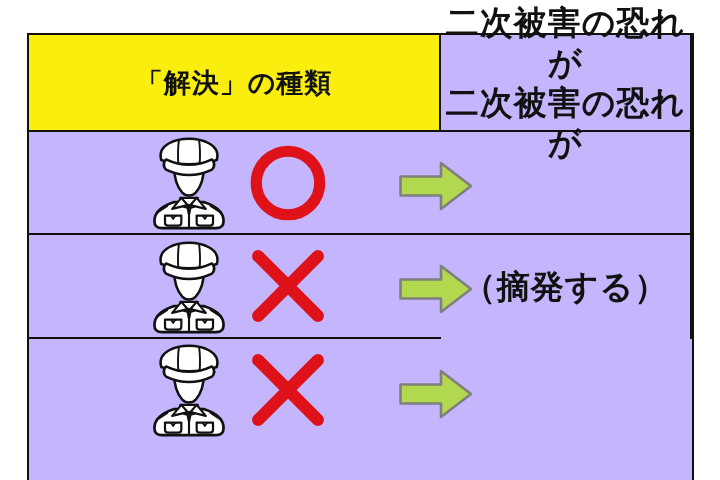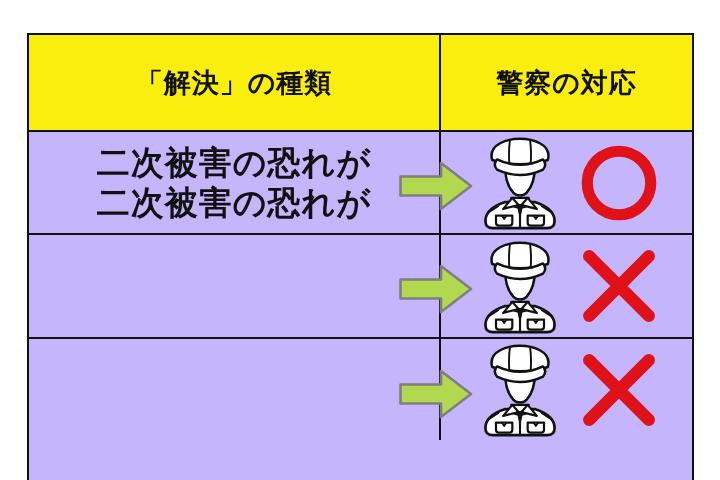--- a/index.html
+++ b/index.html
@@ -101,23 +101,20 @@
   </defs>
 </svg>
 
 <div class="stage">
 
   <div class="table">
 
     <div class="cell header-cell col1 rb">
       <span class="header-label">「解決」の種類</span>
     </div>
-    <div class="cell header-cell rb">
-      <span class="header-label">警察の対応</span>
-    </div>
 
     <div class="cell desc col1 rb">
       <div class="tline">二次被害の恐れが</div>
       <div class="tline">二次被害の恐れが</div>
     </div>
     <div class="cell response rb">
       <span class="police">
         <svg>
             <use href="#sym-police"></use>
           </svg>
@@ -140,20 +137,21 @@
       </span>
 
       <span class="mark">
         <svg>
             <use href="#sym-cross"></use>
           </svg>
       </span>
     </div>
 
     <div class="cell desc col1">
+      <div class="tline">（摘発する）</div>
     </div>
     <div class="cell response">
       <span class="police">
         <svg>
             <use href="#sym-police"></use>
           </svg>
       </span>
 
       <span class="mark">
         <svg>

